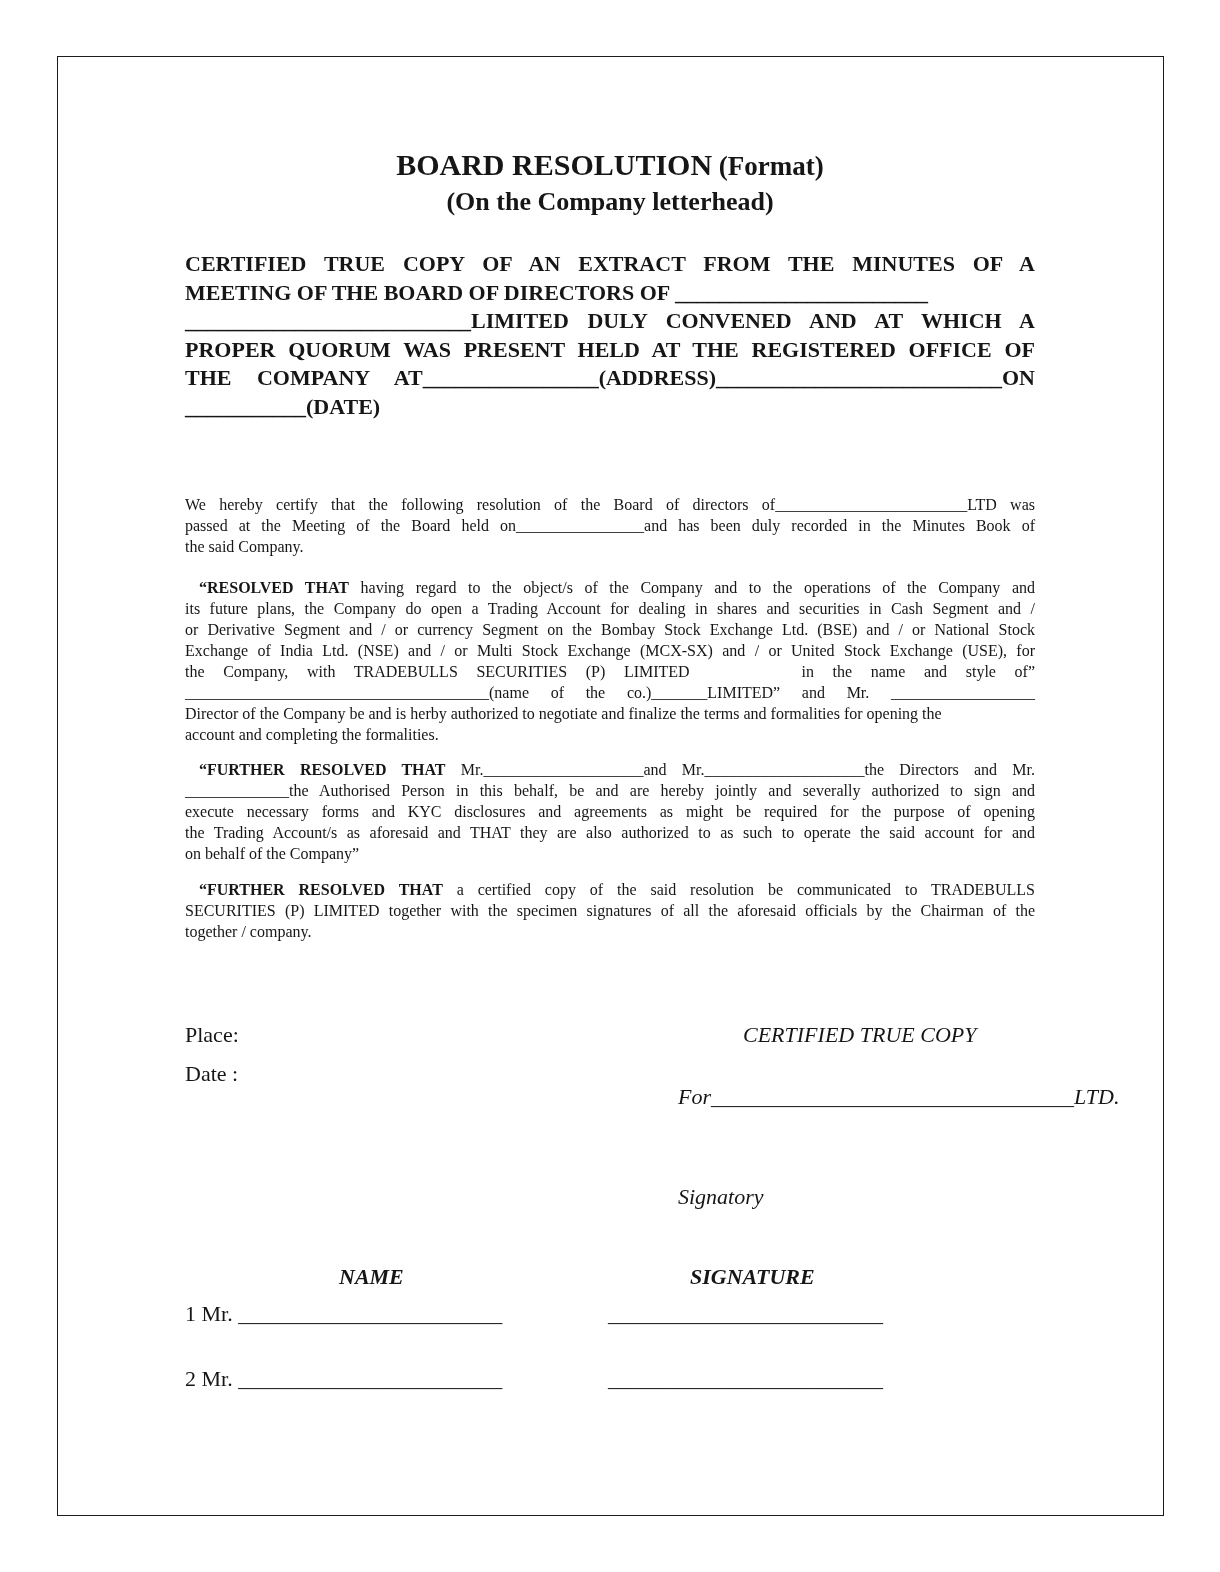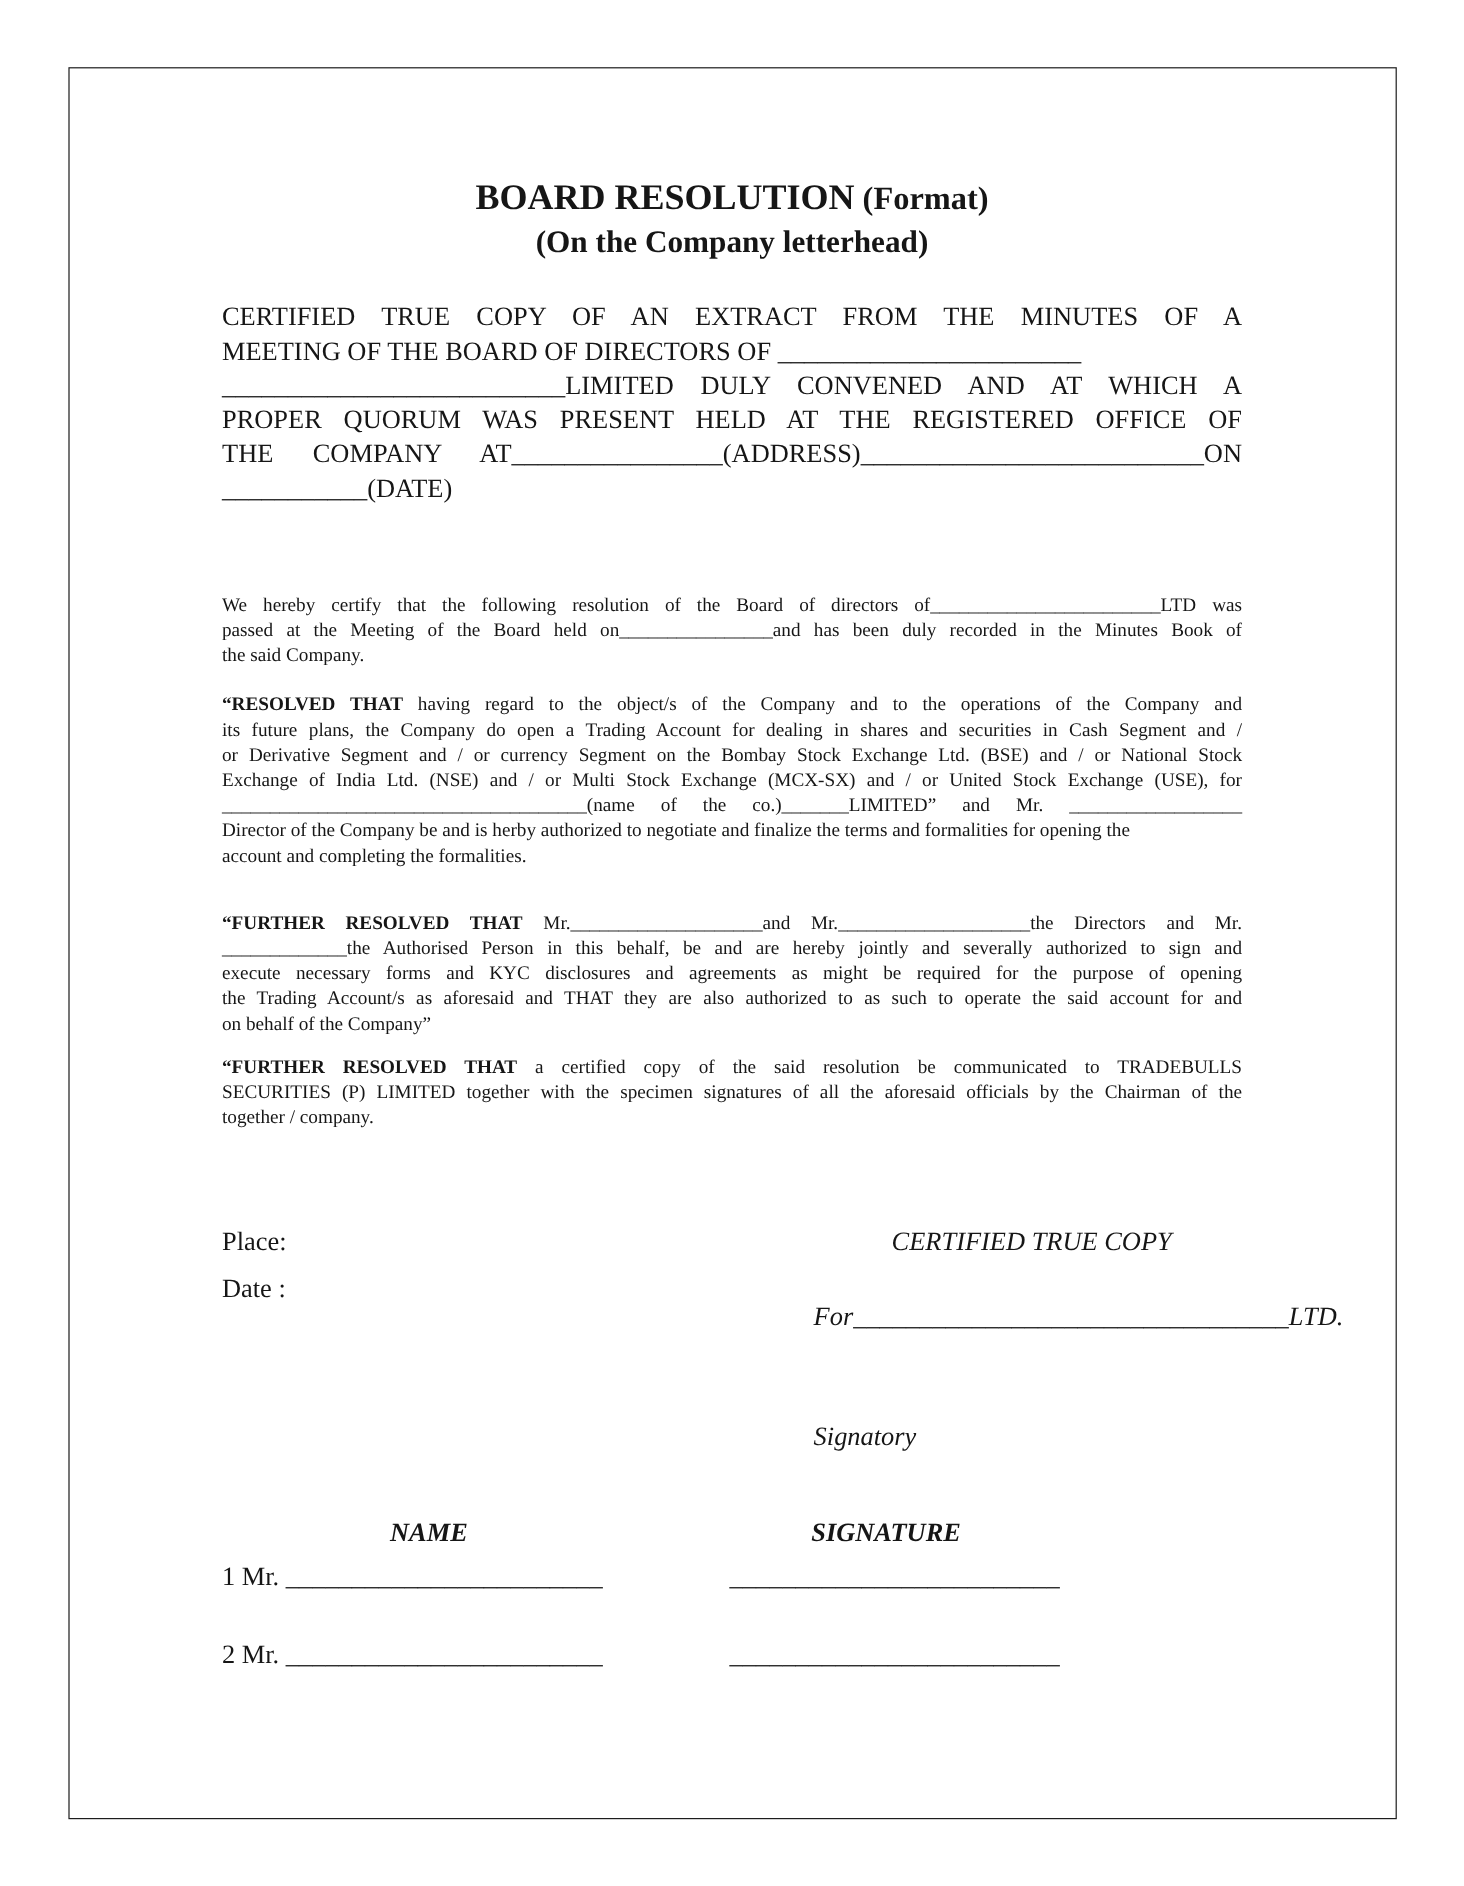--- a/index.html
+++ b/index.html
@@ -26,28 +26,28 @@
     text-align: center; font-weight: bold; font-size: 30px; line-height: 38px;
     white-space: nowrap;
   }
   .title .t-suffix { font-size: 27px; }
   .subtitle {
     position: absolute; top: 186px; left: 0; width: 100%;
     text-align: center; font-weight: bold; font-size: 26px; line-height: 32px;
   }
   .heading {
     position: absolute; top: 250px; left: 0; width: 100%;
-    font-weight: normal; font-size: 22px; line-height: 28.5px;
+    font-weight: bold; font-size: 22px; line-height: 28.5px;
   }
   .para {
     position: absolute; left: 0; width: 100%;
     font-size: 16px; line-height: 21px;
   }
   .jl { text-align: justify; text-align-last: justify; }
-  .b { font-weight: bold; }
+  .b { font-weight: bold; margin-left: 14px; }
   .row {
     position: absolute; left: 0; width: 100%;
     font-size: 22px; line-height: 21px;
   }
   .abs { position: absolute; top: 0; font-style: italic; }
   .hl, .bl { display: block; }
 </style>
 </head>
 <body>
 
@@ -75,20 +75,21 @@
       <span class="bl jl">We hereby certify that the following resolution of the Board of directors of________________________LTD was</span>
       <span class="bl jl">passed at the Meeting of the Board held on________________and has been duly recorded in the Minutes Book of</span>
       <span class="bl">the said Company.</span>
     </div>
 
     <div class="para" style="top:577px">
       <span class="bl jl"><span class="b">“RESOLVED THAT</span><span> having regard to the object/s of the Company and to the operations of the Company and</span></span>
       <span class="bl jl">its future plans, the Company do open a Trading Account for dealing in shares and securities in Cash Segment and /</span>
       <span class="bl jl">or Derivative Segment and / or currency Segment on the Bombay Stock Exchange Ltd. (BSE) and / or National Stock</span>
       <span class="bl jl">Exchange of India Ltd. (NSE) and / or Multi Stock Exchange (MCX-SX) and / or United Stock Exchange (USE), for</span>
+      <span class="bl jl">the Company, with TRADEBULLS SECURITIES (P) LIMITED&nbsp;&nbsp;&nbsp;&nbsp;&nbsp; in the name and style of”</span>
       <span class="bl jl">______________________________________(name of the co.)_______LIMITED” and Mr. __________________</span>
       <span class="bl">Director of the Company be and is herby authorized to negotiate and finalize the terms and formalities for opening the</span>
       <span class="bl">account and completing the formalities.</span>
     </div>
 
     <div class="para" style="top:759px">
       <span class="bl jl"><span class="b">“FURTHER RESOLVED THAT</span><span> Mr.____________________and Mr.____________________the Directors and Mr.</span></span>
       <span class="bl jl">_____________the Authorised Person in this behalf, be and are hereby jointly and severally authorized to sign and</span>
       <span class="bl jl">execute necessary forms and KYC disclosures and agreements as might be required for the purpose of opening</span>
       <span class="bl jl">the Trading Account/s as aforesaid and THAT they are also authorized to as such to operate the said account for and</span>

